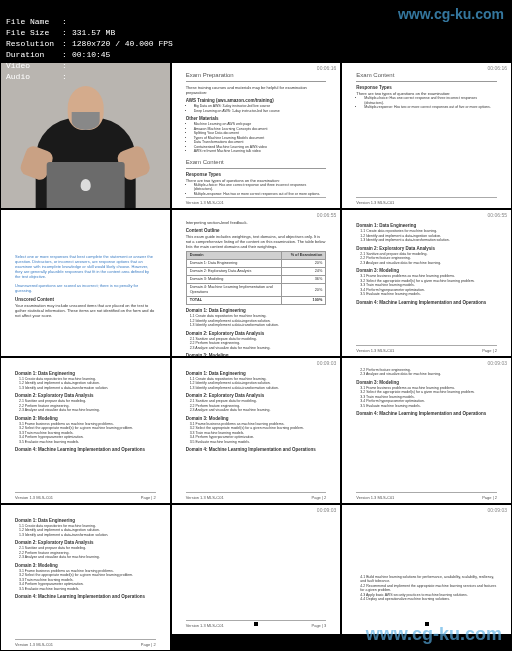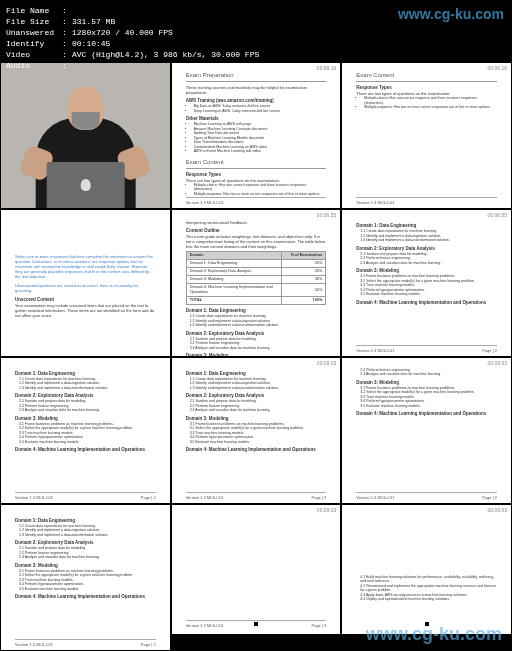--- a/index.html
+++ b/index.html
@@ -6,21 +6,21 @@
   body {
     width: 512px;
     height: 651px;
     background: #000;
     font-family: Arial, sans-serif;
     overflow: hidden;
     position: relative;
   }
   .meta-info {
     position: absolute;
-    top: 5px;
+    top: 16px;
     left: 6px;
     color: #fff;
     font-size: 8px;
     line-height: 11px;
     font-family: "Courier New", monospace;
     z-index: 10;
   }
   .meta-row { display: flex; }
   .meta-label { width: 56px; }
   .meta-sep { width: 10px; }
@@ -241,33 +241,32 @@
   <div class="meta-row">
       <span class="meta-label">File Name</span>
       <span class="meta-sep">:</span>
     </div>
   <div class="meta-row">
       <span class="meta-label">File Size</span>
       <span class="meta-sep">:</span>
       <span>331.57 MB</span>
     </div>
   <div class="meta-row">
-      <span class="meta-label">Unanswered</span>
+      <span class="meta-label">Resolution</span>
       <span class="meta-sep">:</span>
       <span>1280x720 / 40.000 FPS</span>
     </div>
   <div class="meta-row">
-      <span class="meta-label">Identify</span>
+      <span class="meta-label">Duration</span>
       <span class="meta-sep">:</span>
       <span>00:10:45</span>
     </div>
   <div class="meta-row">
       <span class="meta-label">Video</span>
       <span class="meta-sep">:</span>
-      <span>AVC (High@L4.2), 3 986 kb/s, 30.000 FPS</span>
     </div>
   <div class="meta-row">
       <span class="meta-label">Audio</span>
       <span class="meta-sep">:</span>
     </div>
 </div>
 
 <div class="watermark-top">www.cg-ku.com</div>
 <div class="watermark-bottom">www.cg-ku.com</div>
 

